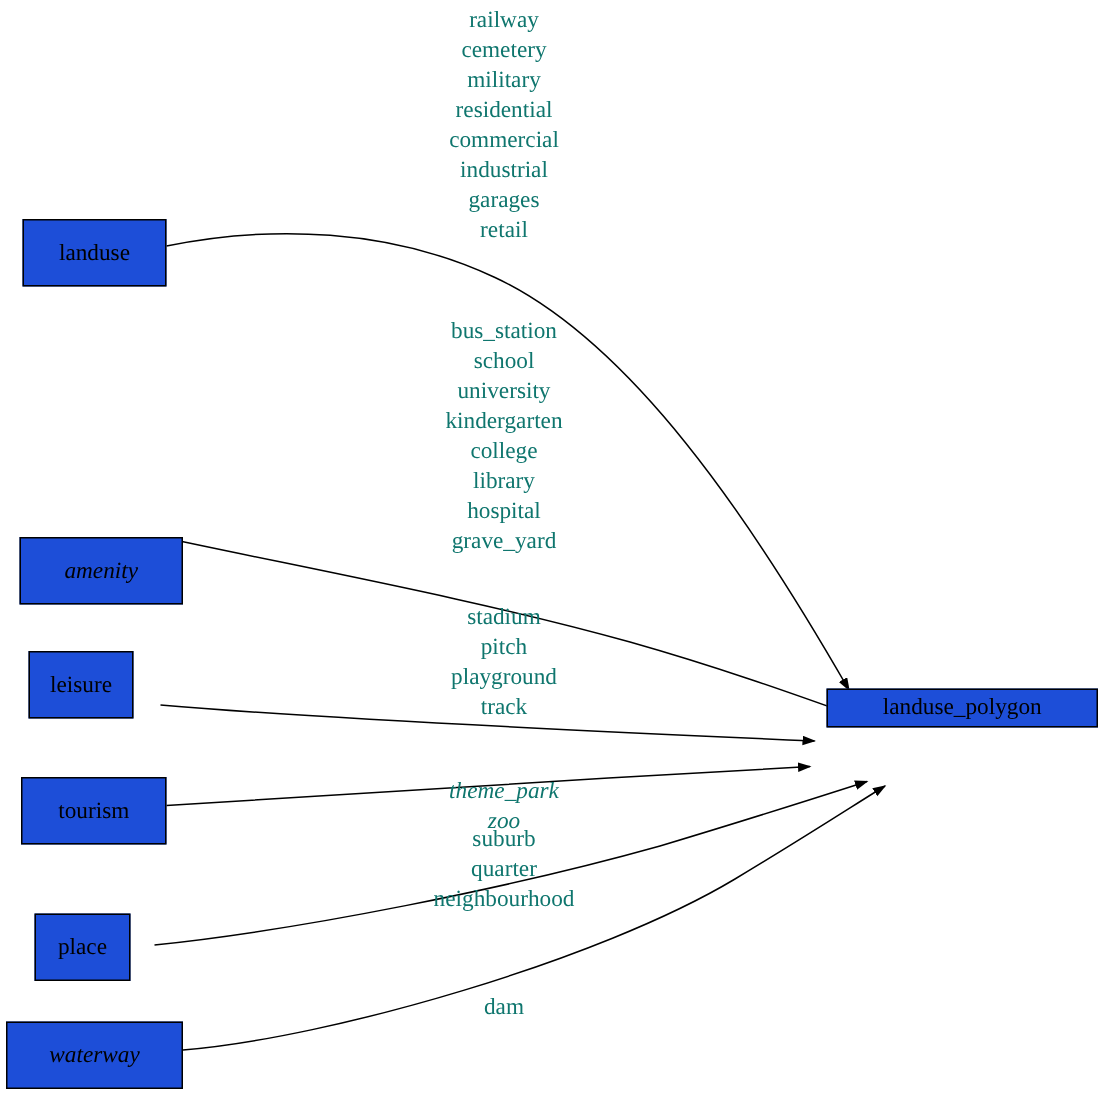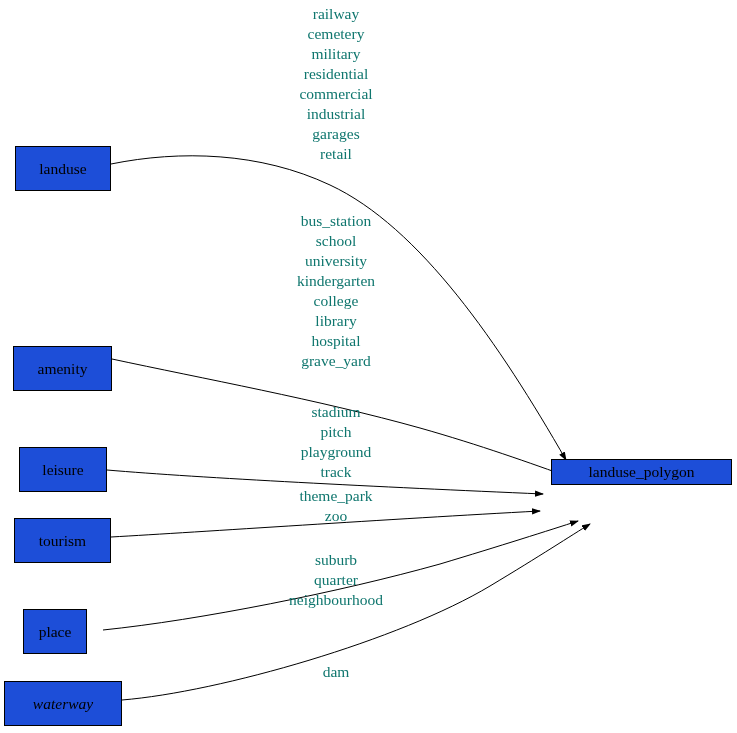--- a/index.html
+++ b/index.html
@@ -69,24 +69,24 @@
         <path d="M111,537 C200,532 390,519 540,511" marker-end="url(#arrow)" stroke="#000000" fill="none"></path>
         <path d="M103,630 C200,620 340,592 440,564 C500,546 550,530 578,521" marker-end="url(#arrow)" stroke="#000000" fill="none"></path>
         <path d="M122,700 C220,692 400,640 490,586 C540,556 572,535 590,524" marker-end="url(#arrow)" stroke="#000000" fill="none"></path>
       </g>
   </svg>
 
   <div id="node-layer">
       <div class="node" style="left: 15px; top: 146px; width: 96px; height: 45px;">
         <span>landuse</span>
       </div>
-      <div class="node" style="left: 13px; top: 346px; width: 99px; height: 45px;">
+      <div class="node" style="left: 13px; top: 358px; width: 109px; height: 45px; font-style: italic;">
         <span>amenity</span>
       </div>
-      <div class="node" style="left: 19px; top: 447px; width: 88px; height: 45px;">
+      <div class="node" style="left: 19px; top: 434px; width: 70px; height: 45px;">
         <span>leisure</span>
       </div>
       <div class="node" style="left: 14px; top: 518px; width: 97px; height: 45px;">
         <span>tourism</span>
       </div>
       <div class="node" style="left: 23px; top: 609px; width: 64px; height: 45px;">
         <span>place</span>
       </div>
       <div class="node" style="left: 4px; top: 681px; width: 118px; height: 45px; font-style: italic;">
         <span>waterway</span>
@@ -115,21 +115,21 @@
         <div>library</div>
         <div>hospital</div>
         <div>grave_yard</div>
       </div>
       <div class="label-group" style="left: 336px; top: 402px;">
         <div>stadium</div>
         <div>pitch</div>
         <div>playground</div>
         <div>track</div>
       </div>
-      <div class="label-group" style="left: 336px; top: 486px;">
+      <div class="label-group" style="left: 336px; top: 518px; font-style: italic;">
         <div>theme_park</div>
         <div>zoo</div>
       </div>
       <div class="label-group" style="left: 336px; top: 550px;">
         <div>suburb</div>
         <div>quarter</div>
         <div>neighbourhood</div>
       </div>
       <div class="label-group" style="left: 336px; top: 636px; margin-top: 26px;">
         <div>dam</div>

